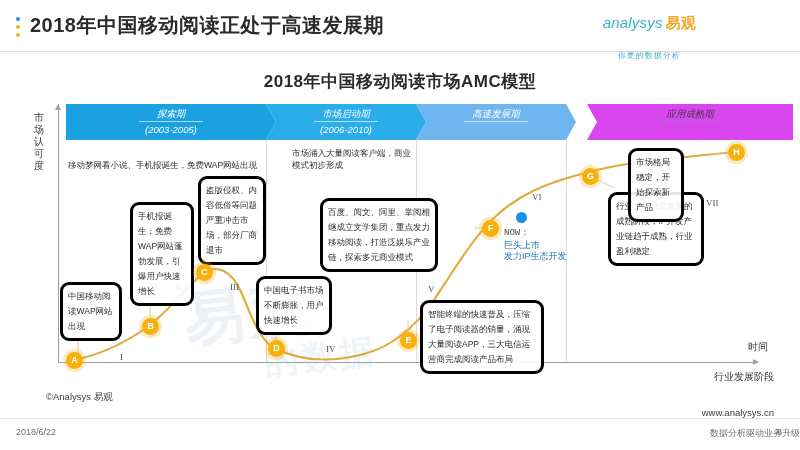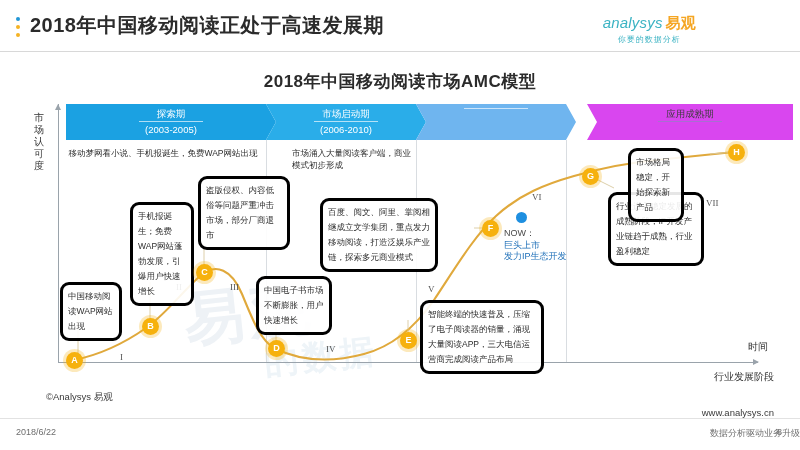--- a/index.html
+++ b/index.html
@@ -18,41 +18,41 @@
   .hdr-dots i.y{background:#f5b324;}
   .hdr-title{
     position:absolute;left:30px;top:12px;
     font-size:20px;font-weight:bold;color:#2b2b2b;letter-spacing:.5px;
     white-space:nowrap;
   }
   .hdr-rule{position:absolute;left:0;top:51px;width:800px;height:1px;background:#d8d8d8;}
   .logo{position:absolute;right:12px;top:14px;text-align:center;}
   .logo-main{font-size:15px;color:#3bb3c3;font-style:italic;letter-spacing:.2px;white-space:nowrap;}
   .logo-main b{color:#f5a623;font-style:normal;font-weight:bold;margin-left:3px;font-size:15px;}
-  .logo-sub{font-size:8px;color:#3bb3c3;margin-top:1px;letter-spacing:1px;}
+  .logo-sub{font-size:8px;color:#3bb3c3;margin-top:17px;letter-spacing:1px;}
 
   
   .chart-title{
     position:absolute;left:0;top:70px;width:800px;text-align:center;
     font-size:17px;font-weight:bold;color:#2b2b2b;letter-spacing:.5px;
   }
 
   
   .chart{position:absolute;left:34px;top:104px;width:740px;height:278px;}
 
   
   .wm{position:absolute;left:150px;top:170px;font-size:60px;color:#eef2f6;
       font-weight:bold;letter-spacing:6px;pointer-events:none;z-index:0;
       transform:rotate(-6deg);}
   .wm2{position:absolute;left:230px;top:230px;font-size:34px;color:#eef4f8;
       font-weight:bold;letter-spacing:4px;pointer-events:none;z-index:0;
       transform:rotate(-6deg);}
 
   
-  .bands{position:absolute;left:32px;top:0;width:706px;height:28px;z-index:2;}
+  .bands{position:absolute;left:32px;top:0;width:706px;height:28px;z-index:2;font-style:italic;}
   .band{position:absolute;top:0;height:36px;color:#fff;text-align:center;
         box-sizing:border-box;padding-top:3px;}
   .band .bn{font-size:9.5px;line-height:13px;}
   .band .bd{font-size:9.5px;line-height:13px;}
   .band .bl{width:64px;height:1px;background:rgba(255,255,255,.65);margin:1px auto;}
   .band.b4{color:#3b3b3b;}
   .band.b4 .bl{background:rgba(120,150,180,.5);}
 
   
   .yaxis{position:absolute;left:24px;top:0;width:1px;height:258px;background:#9aa3ab;z-index:3;}
@@ -92,21 +92,21 @@
   
   .cb{
     position:absolute;box-sizing:border-box;
     border:3px solid #000000;border-radius:9px;background:rgba(255,255,255,.9);
     font-size:8.5px;line-height:15px;color:#2e2e2e;padding:4px 5px;z-index:5;
   }
   .plain{
     position:absolute;font-size:8.5px;line-height:11.5px;color:#2e2e2e;z-index:5;
   }
   .nowbox{position:absolute;font-size:9px;line-height:11.5px;color:#1e6fb8;z-index:6;}
-  .nowbox .nl{color:#4a4a4a;}
+  .nowbox .nl{color:#4a4a4a;font-family:Liberation Mono, monospace;}
 
   
   .cpr{position:absolute;left:46px;top:391px;font-size:9.5px;color:#3a3a3a;}
   .url{position:absolute;right:26px;top:391px;font-size:9.5px;color:#3a3a3a;margin-top:16px;}
   .ftr-rule{position:absolute;left:0;top:418px;width:800px;height:1px;background:#e2e2e2;}
   .ftr{position:absolute;top:427px;font-size:9px;color:#6e6e6e;}
   .ftr.l{left:16px;}
   .ftr.c{left:0;width:800px;text-align:right;}
   .ftr.r{right:18px;}
 </style>
@@ -146,20 +146,21 @@
         <div class="bd">(2003-2005)</div>
       </div>
       <div class="band b2" style="left:200px;width:160px;background:#2aade9;
            clip-path:polygon(0 0,150px 0,160px 18px,150px 36px,0 36px,10px 18px,0 0);">
         <div class="bn">市场启动期</div>
         <div class="bl"></div>
         <div class="bd">(2006-2010)</div>
       </div>
       <div class="band b3" style="left:350px;width:160px;background:#6fb5ef;
            clip-path:polygon(0 0,150px 0,160px 18px,150px 36px,0 36px,10px 18px,0 0);">
+        <div class="bn">高速发展期</div>
         <div class="bl"></div>
       </div>
       <div class="band b4" style="left:521px;width:206px;background:#d946ef;
            clip-path:polygon(0 0,206px 0,206px 36px,0 36px,10px 18px,0 0);">
         <div class="bn">应用成熟期</div>
         <div class="bl"></div>
       </div>
     </div>
 
     <div class="yaxis"></div>
@@ -213,28 +214,28 @@
     <div class="node" style="left:548px;top:64px;">G</div>
     <div class="node" style="left:694px;top:40px;">H</div>
 
     <div class="node-now" style="left:482px;top:108px;"></div>
     <div class="nowbox" style="left:470px;top:124px;width:110px;">
       <div class="nl">NOW：</div>
       <div>巨头上市</div>
       <div>发力IP生态开发</div>
     </div>
 
-    <div class="plain" style="left:34px;top:44px;width:190px;text-align:center;">移动梦网看小说、手机报诞生，免费WAP网站出现</div>
+    <div class="plain" style="left:34px;top:56px;width:190px;">移动梦网看小说、手机报诞生，免费WAP网站出现</div>
     <div class="plain" style="left:258px;top:44px;width:122px;">市场涌入大量阅读客户端，商业模式初步形成</div>
 
     <div class="cb" style="left:26px;top:178px;width:62px;">中国移动阅读WAP网站出现</div>
 
     <div class="cb" style="left:96px;top:98px;width:64px;">手机报诞生；免费WAP网站蓬勃发展，引爆用户快速增长</div>
 
-    <div class="cb" style="left:164px;top:72px;width:92px;">盗版侵权、内容低俗等问题严重冲击市场，部分厂商退市</div>
+    <div class="cb" style="left:164px;top:72px;width:68px;">盗版侵权、内容低俗等问题严重冲击市场，部分厂商退市</div>
 
     <div class="cb" style="left:222px;top:172px;width:76px;">中国电子书市场不断膨胀，用户快速增长</div>
 
     <div class="cb" style="left:386px;top:196px;width:124px;">智能终端的快速普及，压缩了电子阅读器的销量，涌现大量阅读APP，三大电信运营商完成阅读产品布局</div>
 
     <div class="cb" style="left:286px;top:94px;width:118px;">百度、阅文、阿里、掌阅相继成立文学集团，重点发力移动阅读，打造泛娱乐产业链，探索多元商业模式</div>
 
     <div class="cb" style="left:574px;top:88px;width:96px;">行业进入稳定发展的成熟阶段，IP开发产业链趋于成熟，行业盈利稳定</div>
 
     <div class="cb" style="left:594px;top:44px;width:56px;">市场格局稳定，开始探索新产品</div>

